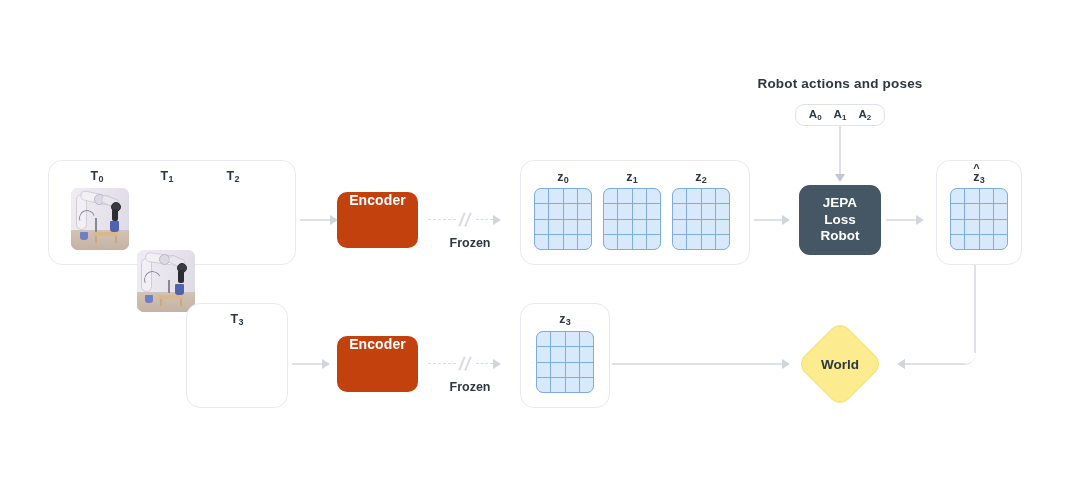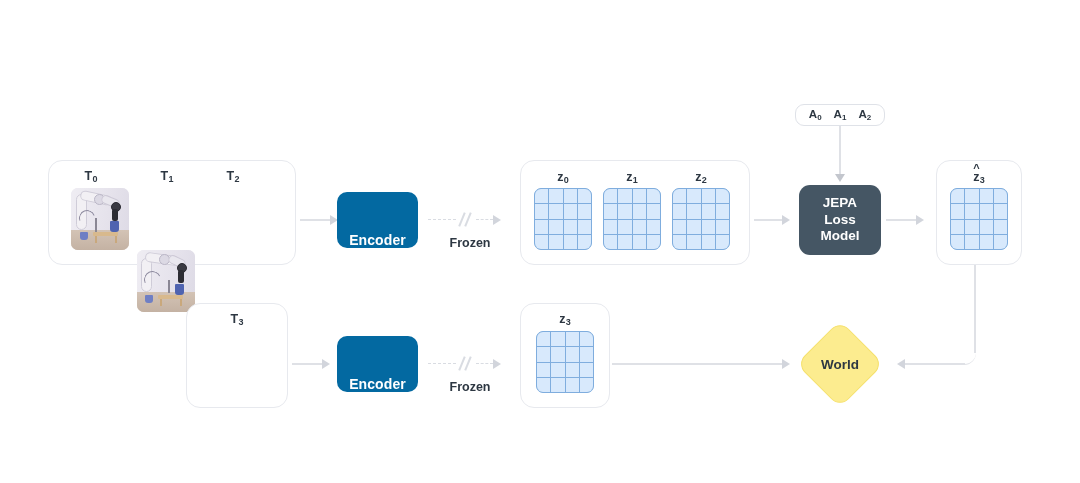--- a/index.html
+++ b/index.html
@@ -42,22 +42,22 @@
   .thumb .grip{position:absolute;background:#2c2c33;border-radius:2px;}
   .thumb .cable{position:absolute;border:1.4px solid #8f8ca0;border-right-color:transparent;border-bottom-color:transparent;border-radius:50%;}
   .thumb .pole{position:absolute;background:#8a8794;width:2px;}
   .thumb .cup{position:absolute;background:#4f63b0;border-radius:1px 1px 3px 3px;}
   .thumb .cup2{position:absolute;background:#6f7fc4;border-radius:1px 1px 3px 3px;}
   .thumb .bench{position:absolute;background:#d8b98d;border-radius:1px;}
   .thumb .benchleg{position:absolute;background:#c9a87c;width:2px;}
 
   
   .encoder{
-    background:#0369a1;border-radius:10px;color:#fff;
-    display:flex;align-items:flex-end;justify-content:center;
+    background:#c2410c;border-radius:10px;color:#fff;
+    display:flex;align-items:flex-start;justify-content:center;
     font-size:14px;font-weight:700;letter-spacing:.1px;
   }
 
   
   .jepa{
     background:#455664;border-radius:11px;color:#fff;
     display:flex;flex-direction:column;align-items:center;justify-content:center;
     font-size:13.5px;font-weight:700;line-height:1.25;text-align:center;
   }
 
@@ -107,21 +107,21 @@
     border-bottom-right-radius:12px;
   }
 </style>
 </head>
 <body>
 
 <div id="stage">
 
   <div class="abs panel" style="left:48px;top:160px;width:248px;height:105px;"></div>
 
-  <div class="abs caption" style="left:62px;top:169px;width:58px;">
+  <div class="abs caption" style="left:68px;top:169px;width:58px;">
     <span>T</span><sub>0</sub>
   </div>
   <div class="abs thumb" style="left:71px;top:188px;width:58px;height:62px;">
     <div class="backwall"></div>
       <div class="floor"></div>
     <div class="armA" style="left:5px;top:6px;width:9px;height:34px;"></div>
     <div class="armA" style="left:9px;top:5px;width:30px;height:8px;transform:rotate(12deg);"></div>
     <div class="joint" style="left:23px;top:6px;width:9px;height:9px;"></div>
     <div class="armB" style="left:30px;top:9px;width:17px;height:7px;transform:rotate(22deg);"></div>
     <div class="joint" style="left:40px;top:14px;width:8px;height:8px;background:#3a3a42;border-color:#2a2a31;"></div>
@@ -257,32 +257,33 @@
       <span></span>
     <span></span>
       <span></span>
       <span></span>
       <span></span>
   </div>
 
   <div class="abs lineh" style="left:754px;top:219px;width:28px;"></div>
   <div class="abs head head-r" style="left:782px;top:215px;"></div>
 
+  <div class="abs caption" style="left:720px;top:76px;width:240px;font-size:13.5px;">Robot actions and poses</div>
   <div class="abs pill" style="left:795px;top:104px;width:90px;height:22px;">
     <span><span>A</span><sub>0</sub></span>
     <span><span>A</span><sub>1</sub></span>
     <span><span>A</span><sub>2</sub></span>
   </div>
   <div class="abs linev" style="left:839px;top:126px;height:48px;"></div>
   <div class="abs head head-d" style="left:835px;top:174px;"></div>
 
   <div class="abs jepa" style="left:799px;top:185px;width:82px;height:70px;">
     <span>JEPA</span>
     <span>Loss</span>
-    <span>Model</span>
+    <span>Robot</span>
   </div>
 
   <div class="abs lineh" style="left:886px;top:219px;width:30px;"></div>
   <div class="abs head head-r" style="left:916px;top:215px;"></div>
 
   <div class="abs panel" style="left:936px;top:160px;width:86px;height:105px;"></div>
   <div class="abs caption" style="left:936px;top:170px;width:86px;">
     <span class="hat">
       <span class="caret">^</span><span>z</span></span><sub>3</sub>
   </div>

